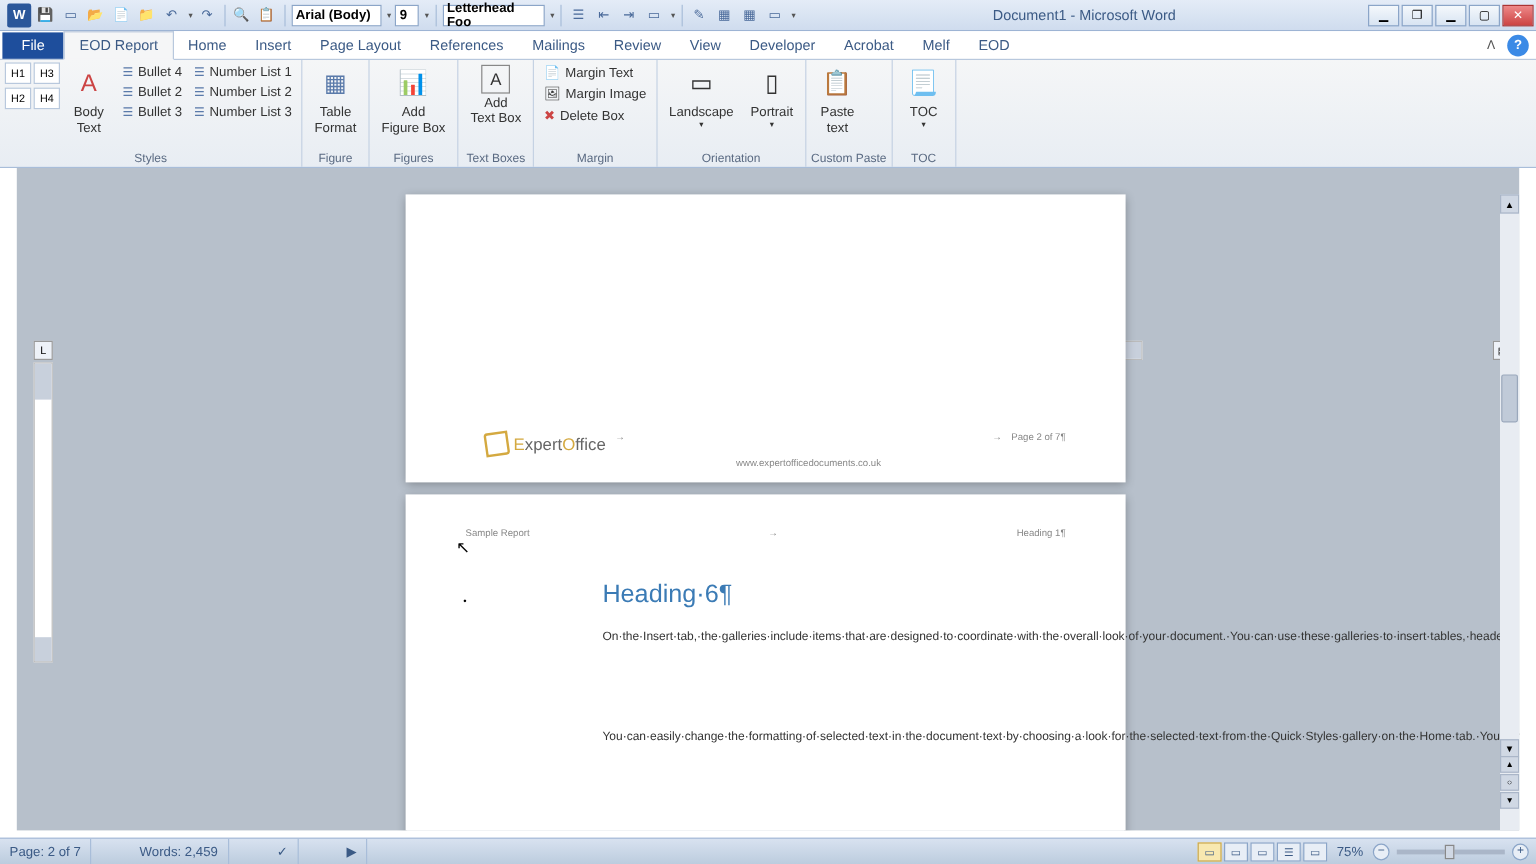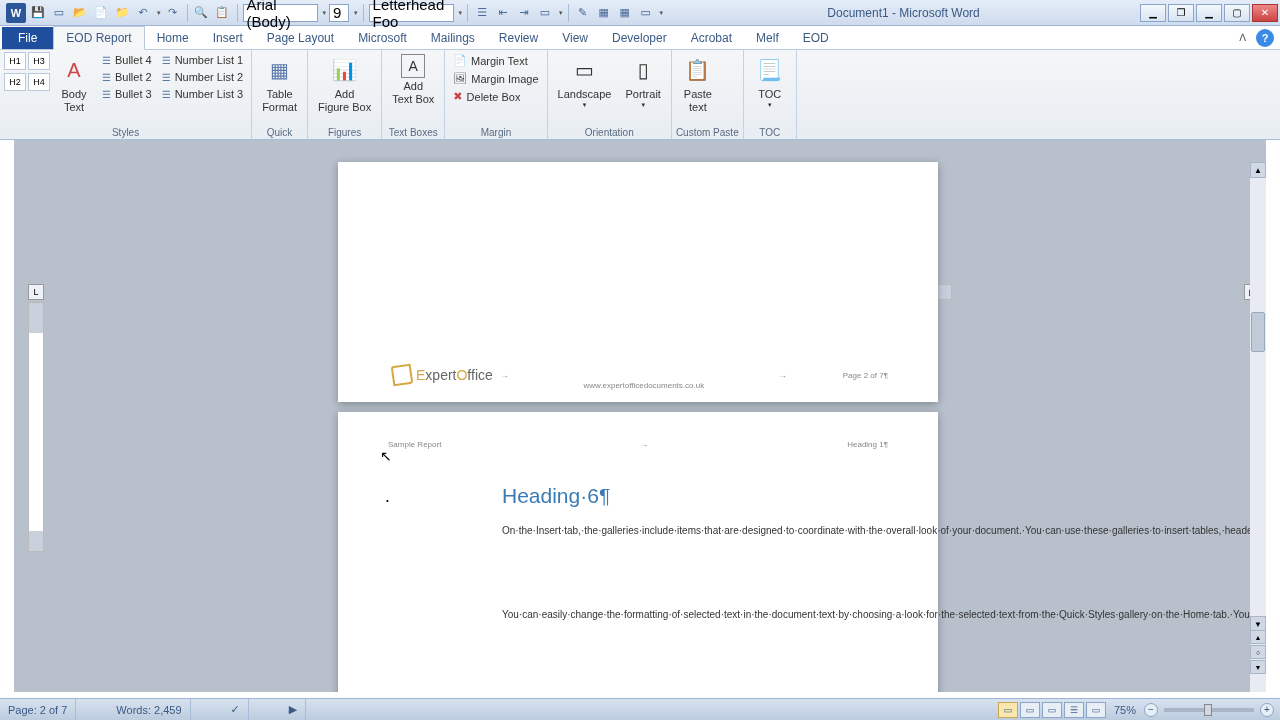--- a/index.html
+++ b/index.html
@@ -4,21 +4,21 @@
 <style>
 * { margin: 0; padding: 0; box-sizing: border-box; font-family: "Segoe UI", Tahoma, sans-serif; }
 body { background: #fff; width: 1280px; height: 720px; overflow: hidden; position: relative; }
 
 
 .title-bar { height: 26px; background: linear-gradient(#e4ecf7, #cfdcee); display: flex; align-items: center; border-bottom: 1px solid #9db4d4; }
 .qat { display: flex; align-items: center; gap: 3px; padding: 0 6px; }
 .qat-icon { width: 18px; height: 18px; display: flex; align-items: center; justify-content: center; font-size: 11px; color: #4a6a9a; cursor: pointer; }
 .word-icon { width: 20px; height: 20px; background: #2b579a; color: #fff; font-weight: bold; font-size: 11px; display: flex; align-items: center; justify-content: center; border-radius: 2px; }
 .qat-sep { width: 1px; height: 18px; background: #a8bdd9; margin: 0 2px; }
-.font-box { height: 18px; font-size: 15px; border: 1px solid #8ba5c8; background: #fff; padding: 0 3px; display: flex; align-items: center; }
+.font-box { height: 18px; font-size: 11px; border: 1px solid #8ba5c8; background: #fff; padding: 0 3px; display: flex; align-items: center; font-weight: bold; }
 .font-name { width: 75px; }
 .font-size { width: 20px; }
 .style-box { width: 85px; }
 .dd-arrow { font-size: 7px; color: #555; margin-left: 2px; cursor: pointer; }
 .title-text { flex: 1; text-align: center; font-size: 12px; color: #3b5a85; }
 .win-controls { display: flex; align-items: center; gap: 0; margin-right: 2px; }
 .win-box { width: 26px; height: 18px; border: 1px solid #8ba5c8; background: linear-gradient(#f4f8fc,#d8e4f2); display:flex; align-items:center; justify-content:center; font-size:10px; margin-left:2px; cursor:pointer; }
 .win-box.close { background: linear-gradient(#e88,#c44); color:#fff; border-color:#a33; }
 .help-icon { width: 18px; height: 18px; background: #3b8ae6; color: #fff; border-radius: 50%; font-size: 11px; font-weight:bold; display:flex; align-items:center; justify-content:center; margin-left: 4px; }
 
@@ -51,27 +51,27 @@
 .ruler-v { position: absolute; left: 14px; top: 162px; width: 16px; height: 250px; background: #fff; border: 1px solid #bbb; }
 .ruler-v-gray { position: absolute; width: 100%; background: #c8d0dc; }
 .ruler-toggle { position: absolute; right: 6px; top: 144px; width: 16px; height: 16px; border: 1px solid #999; background: #eef2f8; cursor: pointer; font-size:8px; display:flex; align-items:center; justify-content:center; }
 
 
 .doc-area { position: absolute; left: 14px; top: 140px; right: 14px; bottom: 28px; background: #b7c0cb; overflow: hidden; }
 .page { position: absolute; background: #fff; box-shadow: 0 2px 8px rgba(0,0,0,0.3); }
 .page1 { left: 324px; top: 22px; width: 600px; height: 240px; }
 .page2 { left: 324px; top: 272px; width: 600px; height: 420px; }
 
-.footer-area { position: absolute; bottom: 12px; left: 54px; right: 50px; display: flex; align-items: center; }
+.footer-area { position: absolute; bottom: 12px; left: 66px; right: 50px; display: flex; align-items: flex-start; }
 .footer-logo { display: flex; align-items: center; gap: 4px; }
 .footer-logo-mark { width: 20px; height: 20px; border: 2px solid #d4a940; border-radius: 3px 0 3px 0; transform: rotate(-8deg); }
 .footer-logo-text { font-size: 14px; color: #666; }
 .footer-logo-text .hl { color: #d4a940; }
 .footer-url { flex: 1; text-align: center; font-size: 8px; color: #888; margin-top: 21px; }
-.footer-page { font-size: 8px; color: #888; margin-left: 48px; }
+.footer-page { font-size: 8px; color: #888; }
 .footer-arrow { font-size: 8px; color: #888; margin: 0 8px; }
 
 .header2 { position: absolute; top: 28px; left: 50px; right: 50px; display: flex; align-items: center; font-size: 8px; color: #888; }
 .header2-left { flex: 0 0 auto; }
 .header2-arrow { flex: 1; text-align: center; }
 .header2-right { flex: 0 0 auto; }
 
 .doc-heading { position: absolute; top: 72px; left: 164px; font-size: 21px; color: #3b7bb5; }
 .doc-para { position: absolute; left: 164px; right: 50px; font-size: 10px; color: #333; line-height: 1.4; text-align: justify; }
 .para1 { top: 112px; }
@@ -149,21 +149,21 @@
     <div class="win-box close">✕</div>
   </div>
 </div>
 
 <div class="tab-row">
   <div class="file-tab">File</div>
   <div class="tab active">EOD Report</div>
   <div class="tab">Home</div>
   <div class="tab">Insert</div>
   <div class="tab">Page Layout</div>
-  <div class="tab">Microsoft</div>
+  <div class="tab">References</div>
   <div class="tab">Mailings</div>
   <div class="tab">Review</div>
   <div class="tab">View</div>
   <div class="tab">Developer</div>
   <div class="tab">Acrobat</div>
   <div class="tab">Melf</div>
   <div class="tab">EOD</div>
   <div class="tab-row-right">
     <span class="min-ribbon">ᐱ</span>
     <div class="help-icon">?</div>
@@ -221,21 +221,21 @@
   </div>
 
   <div class="rgroup">
     <div class="rgroup-body">
       <div class="rbtn-big">
         <div class="big-icon" style="color:#5a7aaa;">▦</div>
         <span style="white-space:pre;">Table
 Format</span>
       </div>
     </div>
-    <div class="rgroup-label">Quick</div>
+    <div class="rgroup-label">Figure</div>
   </div>
 
   <div class="rgroup">
     <div class="rgroup-body">
       <div class="rbtn-big">
         <div class="big-icon" style="color:#5a7aaa;">📊</div>
         <span style="white-space:pre;">Add
 Figure Box</span>
       </div>
     </div>

